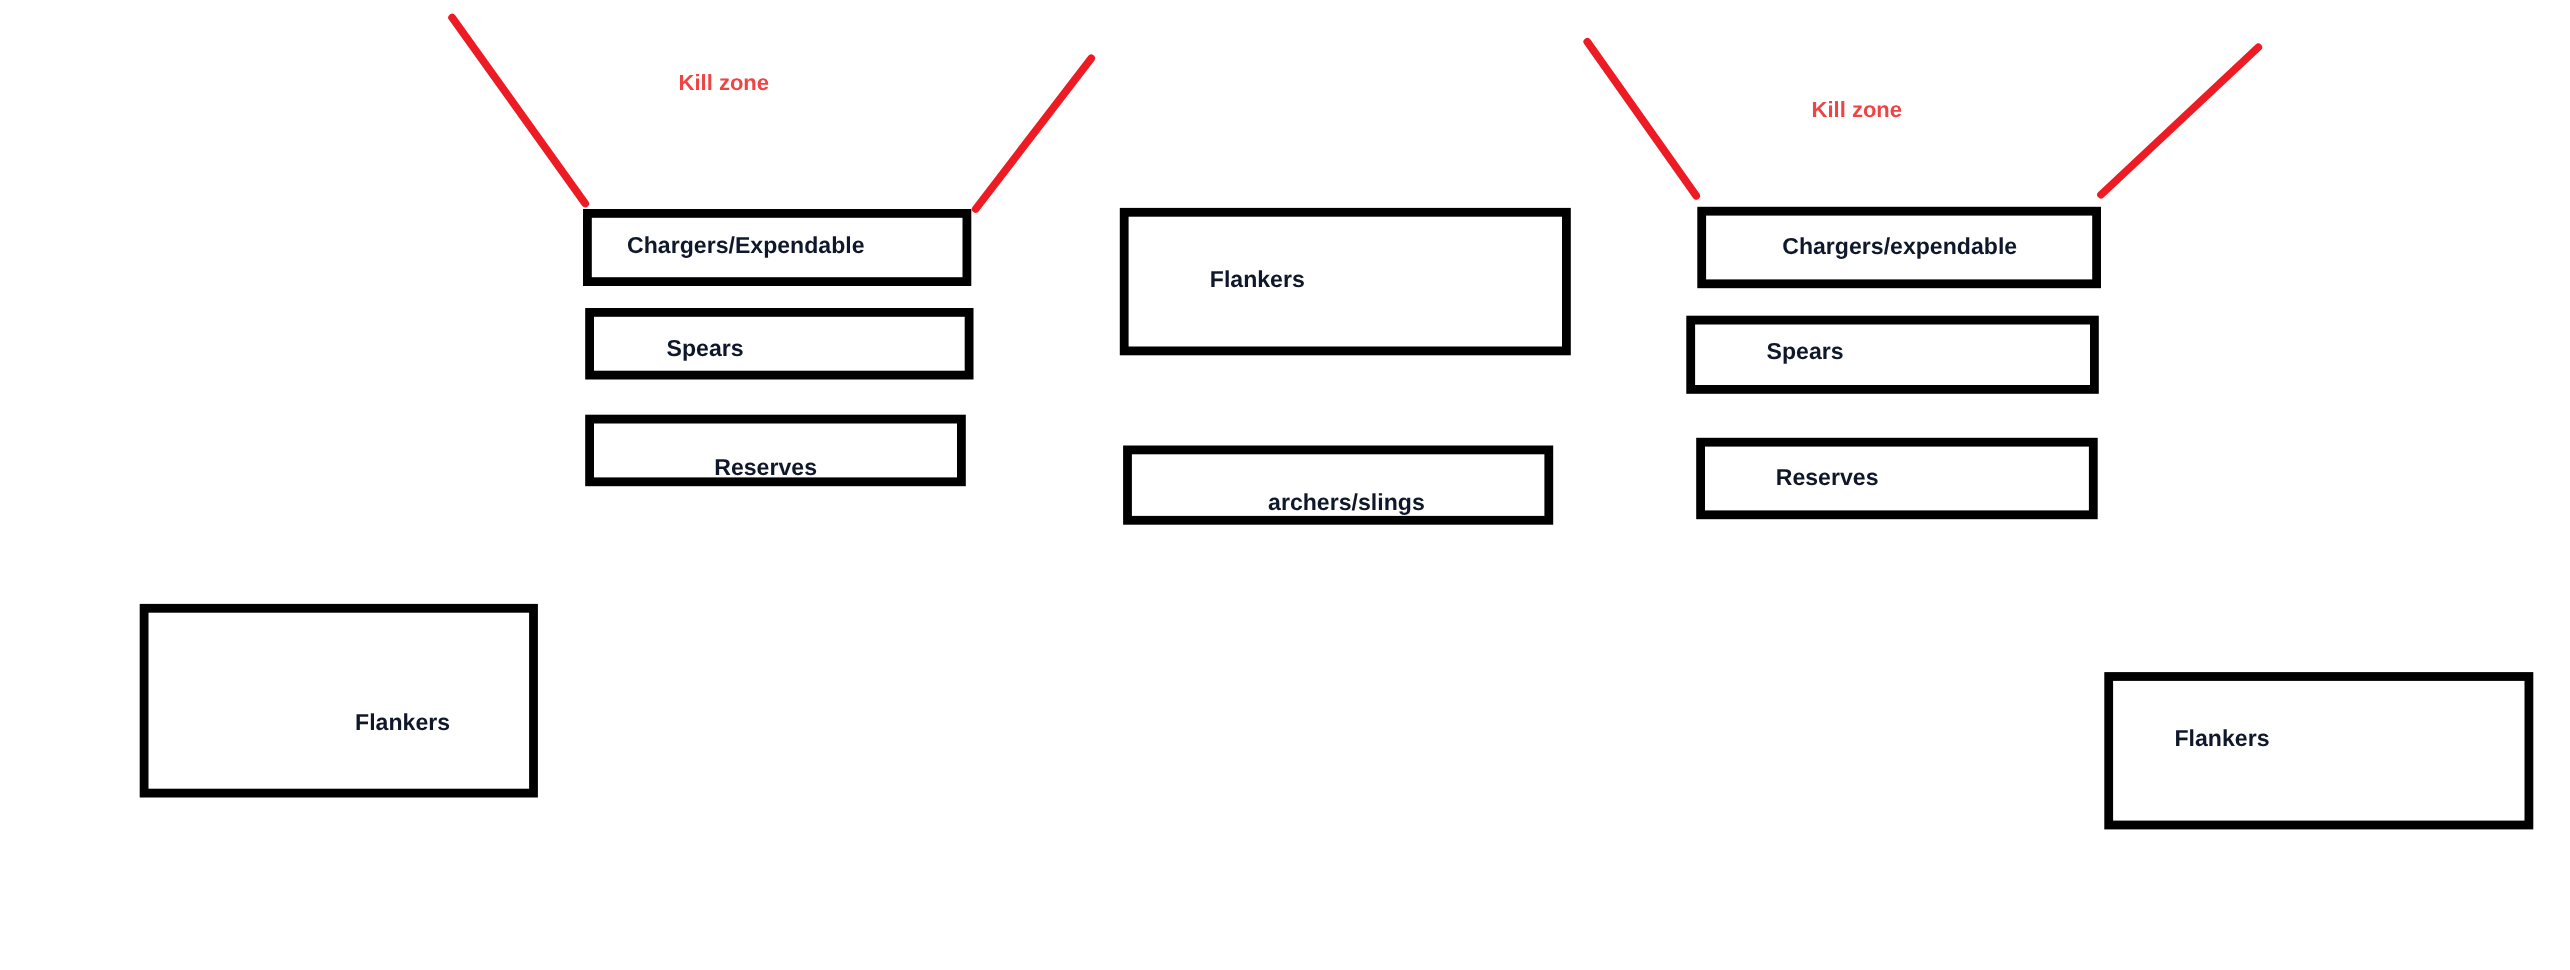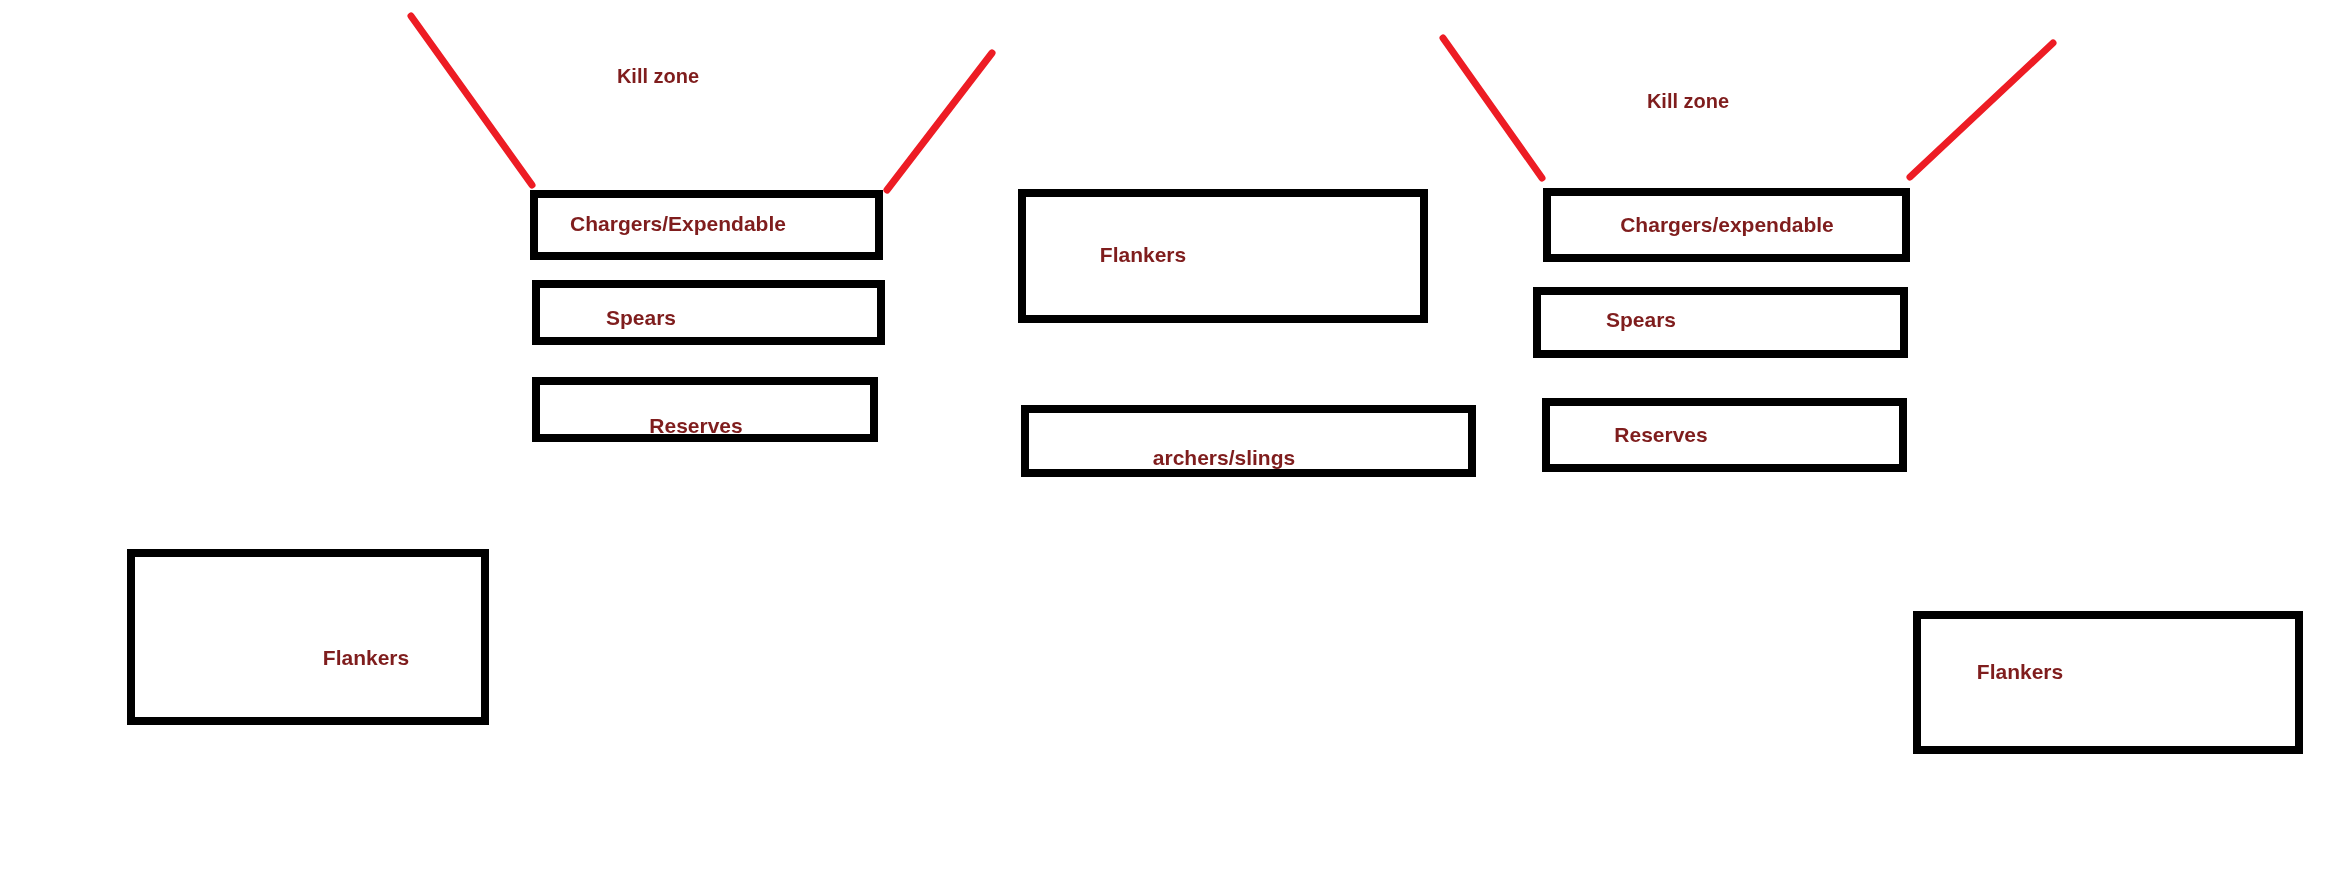--- a/index.html
+++ b/index.html
@@ -28,30 +28,30 @@
     box-sizing: border-box;
     background: #ffffff;
     border: 8px solid #000000;
   }
   .unit-label {
     position: absolute;
     transform: translate(-50%, -50%);
     white-space: nowrap;
     font-weight: bold;
     font-size: 21px;
-    color: #7f1d1d;
+    color: #0f172a;
     letter-spacing: 0px;
   }
   .free-label {
     position: absolute;
     transform: translate(-50%, -50%);
     white-space: nowrap;
     font-weight: bold;
     font-size: 20px;
-    color: #7f1d1d;
+    color: #ef4444;
   }
 </style>
 </head>
 <body>
 
 <div id="canvas">
   <svg id="lines-svg" xmlns="http://www.w3.org/2000/svg" viewBox="0 0 2336 882">
       <line x1="411" y1="16" x2="532" y2="185" stroke="#ed1c24" stroke-width="7" stroke-linecap="round"></line>
       <line x1="992" y1="53" x2="887" y2="190" stroke="#ed1c24" stroke-width="7" stroke-linecap="round"></line>
       <line x1="1443" y1="38" x2="1542" y2="178" stroke="#ed1c24" stroke-width="7" stroke-linecap="round"></line>
@@ -63,21 +63,21 @@
       </div>
       <div class="unit-box" style="left: 532px; top: 280px; width: 353px; height: 65px;">
         <span class="unit-label" style="left: 101px; top: 30px;">Spears</span>
       </div>
       <div class="unit-box" style="left: 532px; top: 377px; width: 346px; height: 65px;">
         <span class="unit-label" style="left: 156px; top: 41px;">Reserves</span>
       </div>
       <div class="unit-box" style="left: 1018px; top: 189px; width: 410px; height: 134px;">
         <span class="unit-label" style="left: 117px; top: 58px;">Flankers</span>
       </div>
-      <div class="unit-box" style="left: 1021px; top: 405px; width: 455px; height: 72px; padding-left: 26px;">
+      <div class="unit-box" style="left: 1021px; top: 405px; width: 391px; height: 72px; padding-left: 26px;">
         <span class="unit-label" style="left: 195px; top: 45px;">archers/slings</span>
       </div>
       <div class="unit-box" style="left: 1543px; top: 188px; width: 367px; height: 74px;">
         <span class="unit-label" style="left: 176px; top: 29px;">Chargers/expendable</span>
       </div>
       <div class="unit-box" style="left: 1533px; top: 287px; width: 375px; height: 71px;">
         <span class="unit-label" style="left: 100px; top: 25px;">Spears</span>
       </div>
       <div class="unit-box" style="left: 1542px; top: 398px; width: 365px; height: 74px;">
         <span class="unit-label" style="left: 111px; top: 29px;">Reserves</span>

